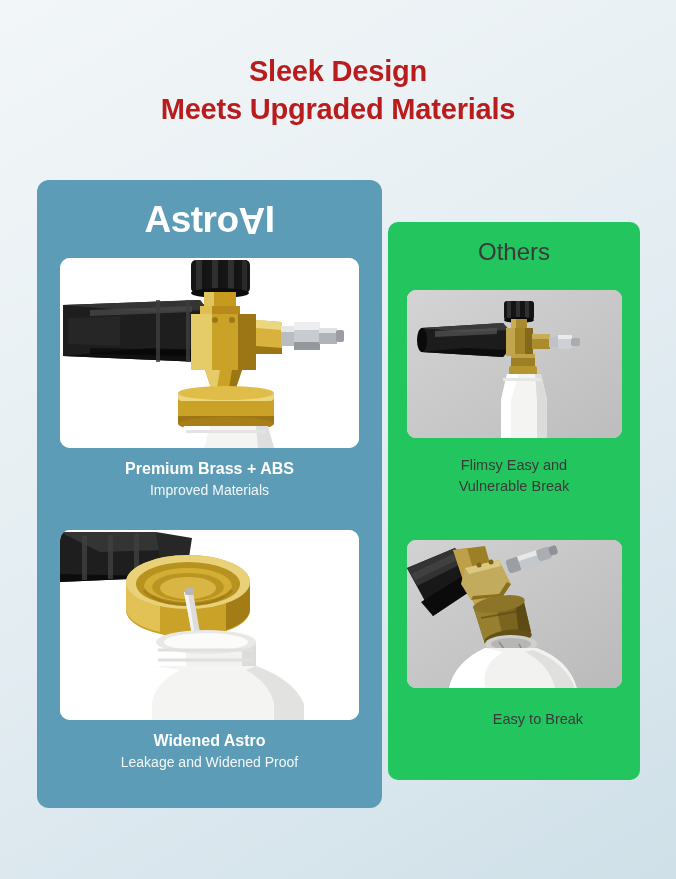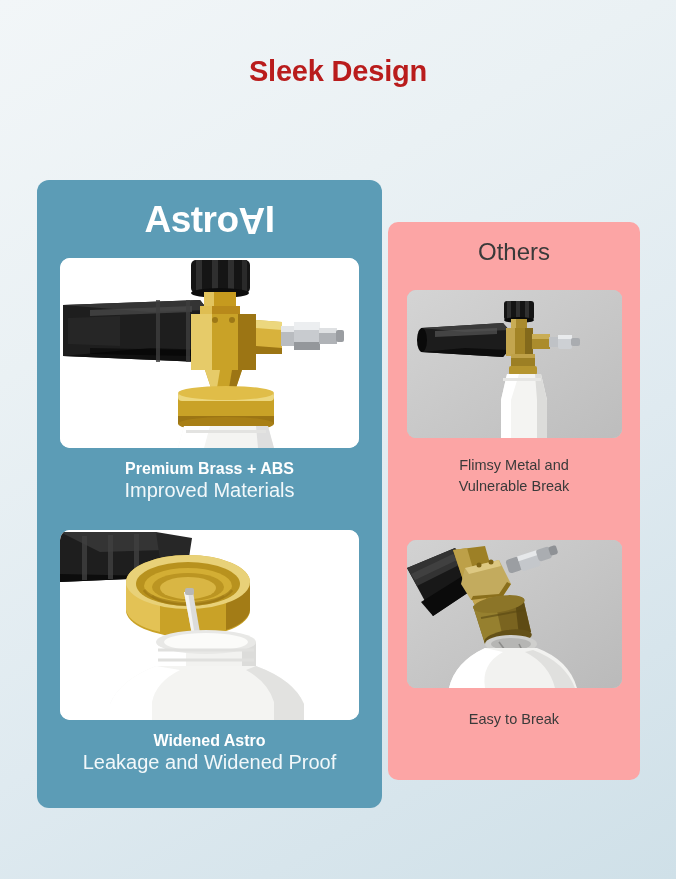--- a/index.html
+++ b/index.html
@@ -84,34 +84,34 @@
   }
   .caption.one { top: 278px; }
   .caption.two { top: 550px; }
   .caption-main {
     font-size: 16px;
     font-weight: bold;
     color: #ffffff;
     line-height: 22px;
   }
   .caption-sub {
-    font-size: 20px;
+    font-size: 14px;
     font-weight: normal;
     color: #f2f8fa;
     line-height: 21px;
   }
 
   
   .others-panel {
     position: absolute;
     left: 388px;
     top: 222px;
     width: 252px;
     height: 558px;
-    background: #fca5a5;
+    background: #22c55e;
     border-radius: 10px;
   }
   .others-heading {
     position: absolute;
     top: 14px;
     left: 0;
     width: 252px;
     text-align: center;
     font-size: 24px;
     font-weight: normal;
@@ -133,29 +133,30 @@
   .others-caption {
     position: absolute;
     left: 0;
     width: 252px;
     text-align: center;
     font-size: 14.5px;
     color: #3a3a3a;
     line-height: 21px;
   }
   .others-caption.one { top: 233px; }
-  .others-caption.two { top: 487px; }
+  .others-caption.two { top: 487px; margin-left: 24px; }
 
   svg { display: block; }
 </style>
 </head>
 <body>
 
 <div class="title-block">
   <div class="title-line">Sleek Design</div>
+  <div class="title-line">Meets Upgraded Materials</div>
 </div>
 
 <div class="astroai-panel">
 
   <div class="brand-logo">
     <span class="logo-text">
       <span>Astro</span><span class="logo-ai-a">A</span><span>I</span>
     </span>
   </div>
 
@@ -352,21 +353,21 @@
       <g>
         <path d="M100 84 L134 84 L140 110 L140 148 L94 148 L94 110 Z" fill="#f4f4f2"></path>
         <path d="M100 84 L112 84 L104 110 L104 148 L94 148 L94 110 Z" fill="#ffffff"></path>
         <path d="M128 84 L134 84 L140 110 L140 148 L130 148 L130 110 Z" fill="#dcdcda"></path>
         <rect x="96" y="88" width="38" height="3" fill="#e6e6e4"></rect>
       </g>
     </svg>
   </div>
 
   <div class="others-caption one">
-    <div>Flimsy Metal and</div>
+    <div>Flimsy Easy and</div>
     <div>Vulnerable Break</div>
   </div>
 
   <div class="others-photo bottom">
     <svg width="215" height="148" viewBox="0 0 215 148">
       <rect width="215" height="148" fill="#c9c9c9"></rect>
       <rect width="215" height="148" fill="url(#og2)"></rect>
       <defs>
         <linearGradient id="og2" x1="0" y1="0" x2="1" y2="1">
           <stop offset="0%" stop-color="#d2d2d2"></stop>

